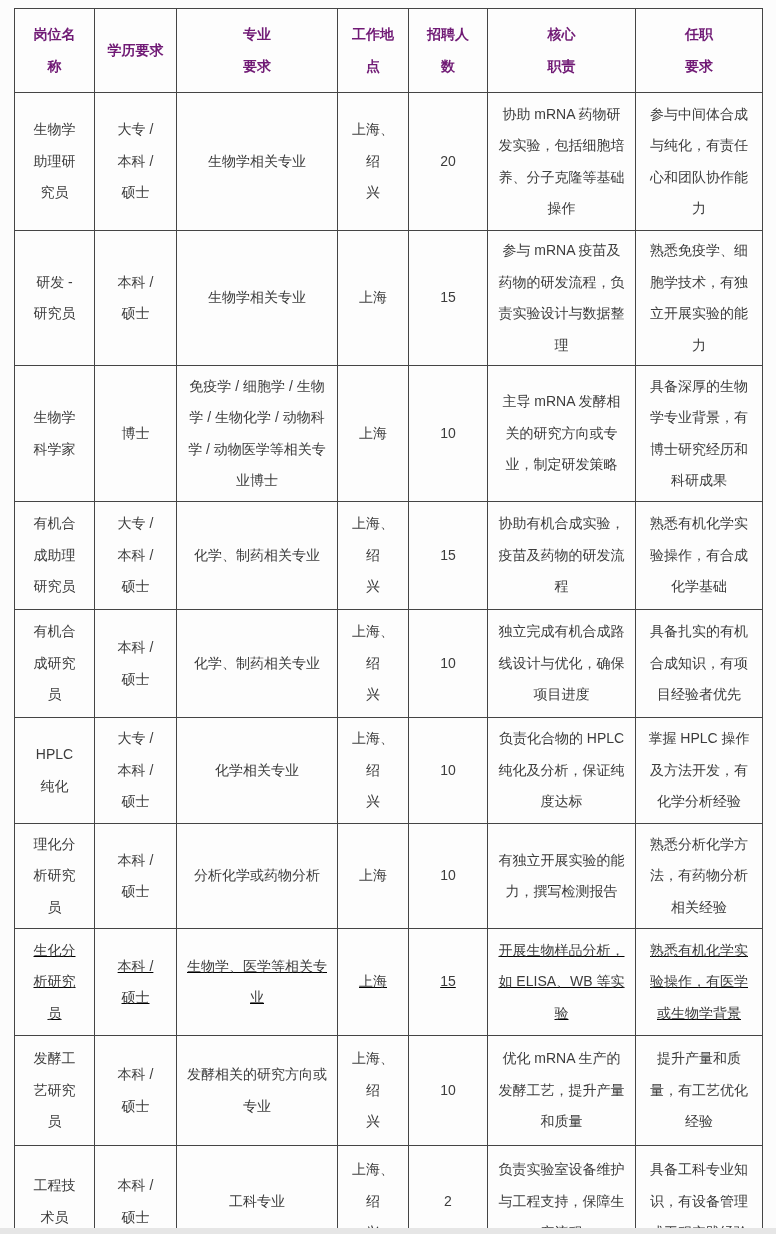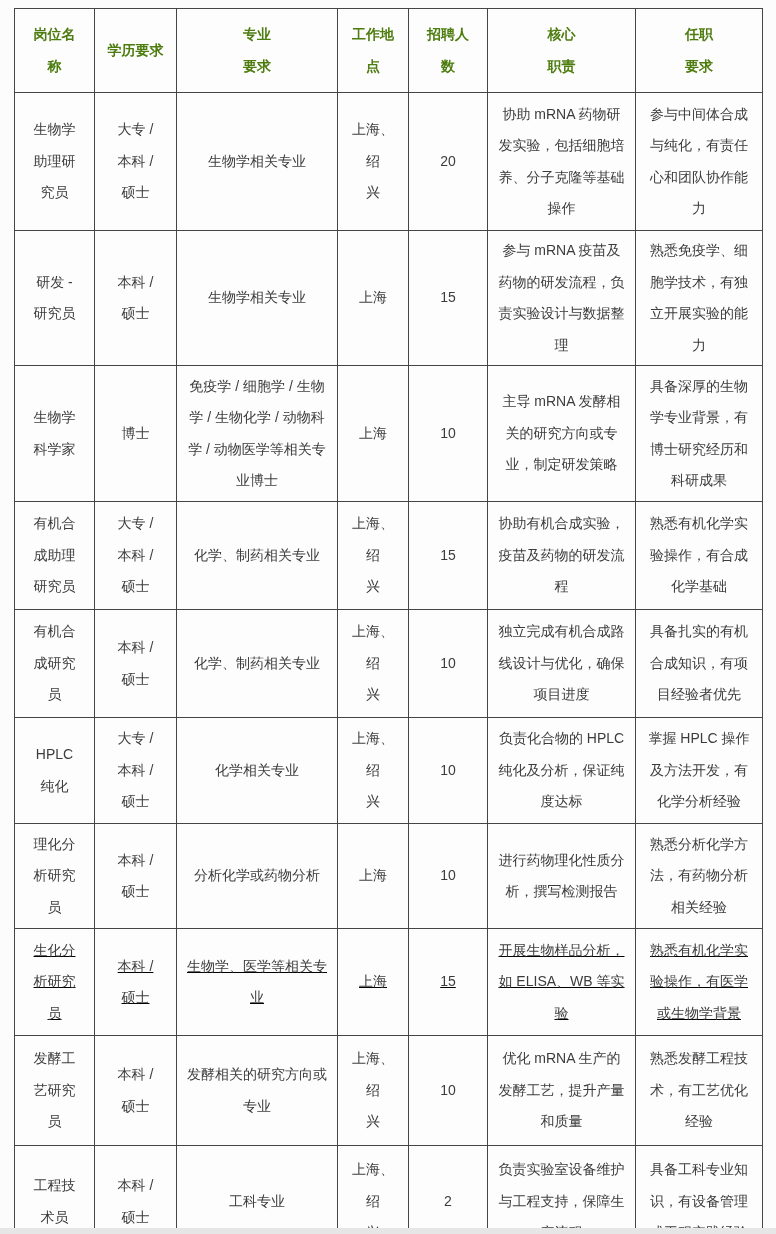--- a/index.html
+++ b/index.html
@@ -32,21 +32,21 @@
     font-size: 14px;
     color: #3c3c3c;
     line-height: 2.25;
     padding: 4px 8px;
     box-sizing: border-box;
     overflow: hidden;
     font-weight: 400;
   }
   table.jobs th {
     font-weight: 700;
-    color: #4d7c0f;
+    color: #701a75;
     text-align: center;
   }
   thead tr { height: 84px; }
   tbody tr:nth-child(1)  { height: 138px; }
   tbody tr:nth-child(2)  { height: 102px; }
   tbody tr:nth-child(3)  { height: 136px; }
   tbody tr:nth-child(4)  { height: 108px; }
   tbody tr:nth-child(5)  { height: 108px; }
   tbody tr:nth-child(6)  { height: 106px; }
   tbody tr:nth-child(7)  { height: 105px; }
@@ -171,21 +171,21 @@
         </tr>
         <tr>
           <td>理化分
 析研究
 员</td>
           <td>本科 /
 硕士</td>
           <td>分析化学或药物分析</td>
           <td>上海</td>
           <td>10</td>
-          <td>进行药物理化性质分析，撰写检测报告</td>
+          <td>有独立开展实验的能力，撰写检测报告</td>
           <td>熟悉分析化学方法，有药物分析相关经验</td>
         </tr>
         <tr>
           <td>生化分
 析研究
 员</td>
           <td>本科 /
 硕士</td>
           <td>生物学、医学等相关专业</td>
           <td>上海</td>
@@ -197,21 +197,21 @@
           <td>发酵工
 艺研究
 员</td>
           <td>本科 /
 硕士</td>
           <td>发酵相关的研究方向或专业</td>
           <td>上海、绍
 兴</td>
           <td>10</td>
           <td>优化 mRNA 生产的发酵工艺，提升产量和质量</td>
-          <td>熟悉发酵工程技术，有工艺优化经验</td>
+          <td>提升产量和质量，有工艺优化经验</td>
         </tr>
         <tr>
           <td>工程技
 术员</td>
           <td>本科 /
 硕士</td>
           <td>工科专业</td>
           <td>上海、绍
 兴</td>
           <td>2</td>

